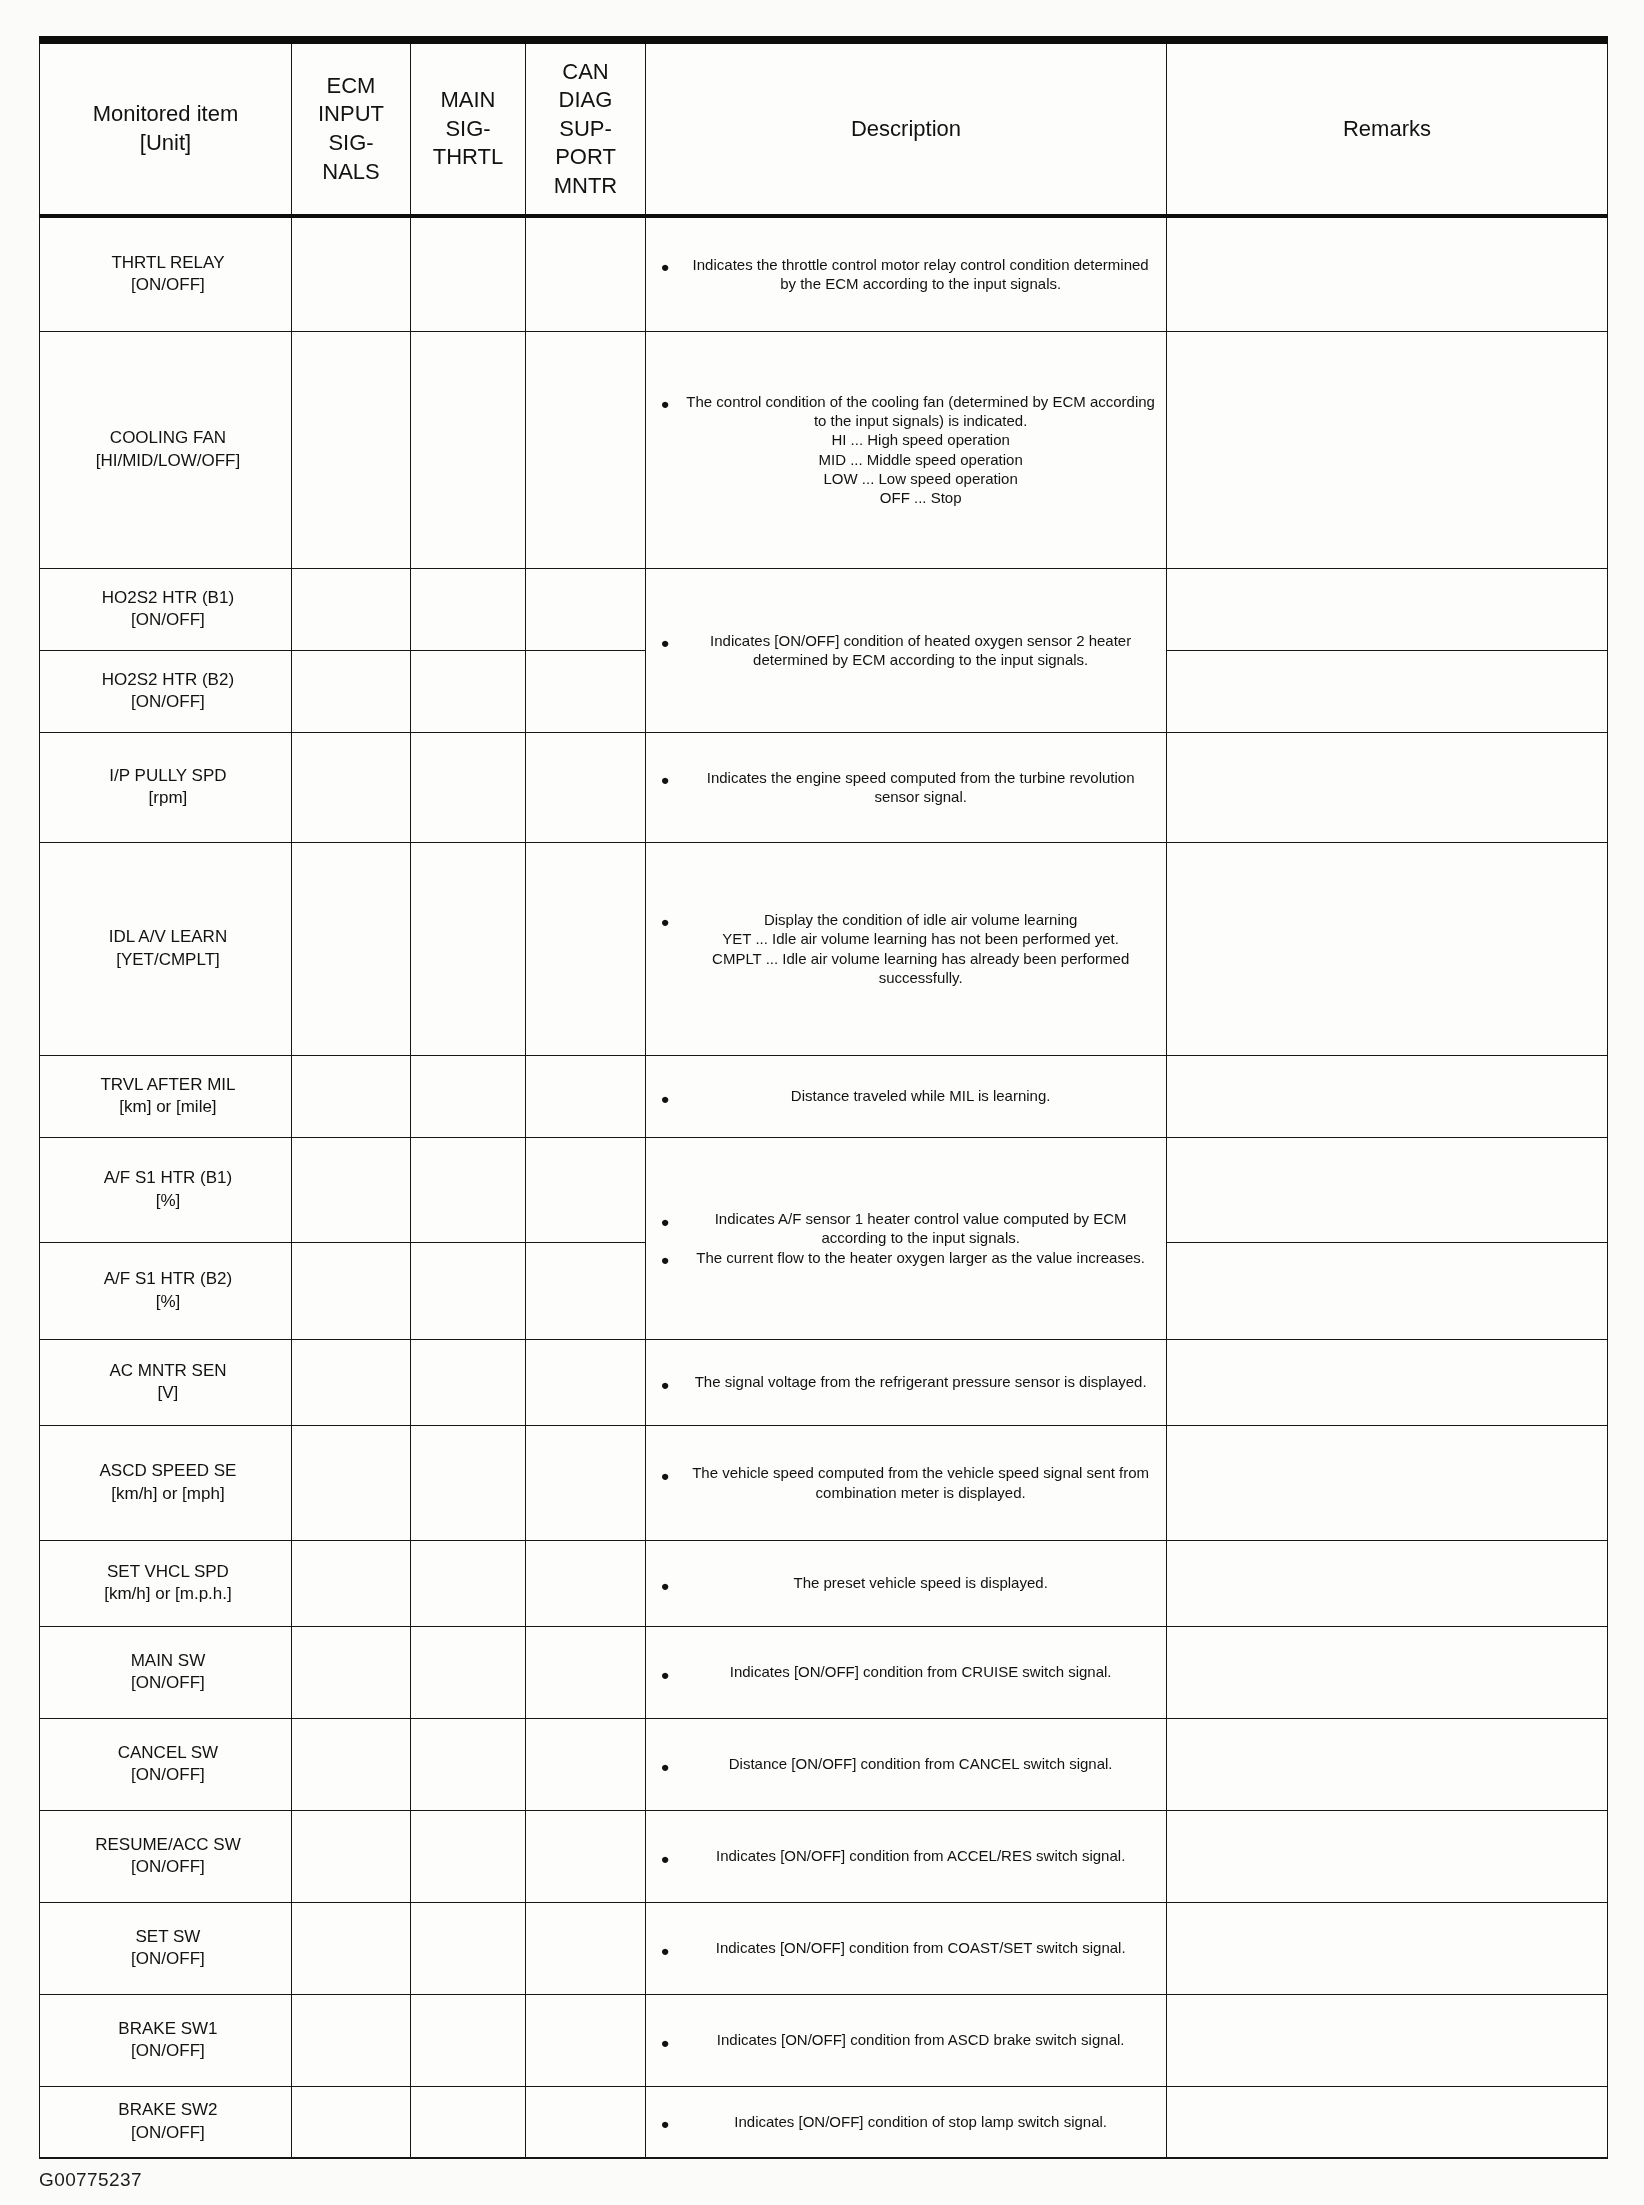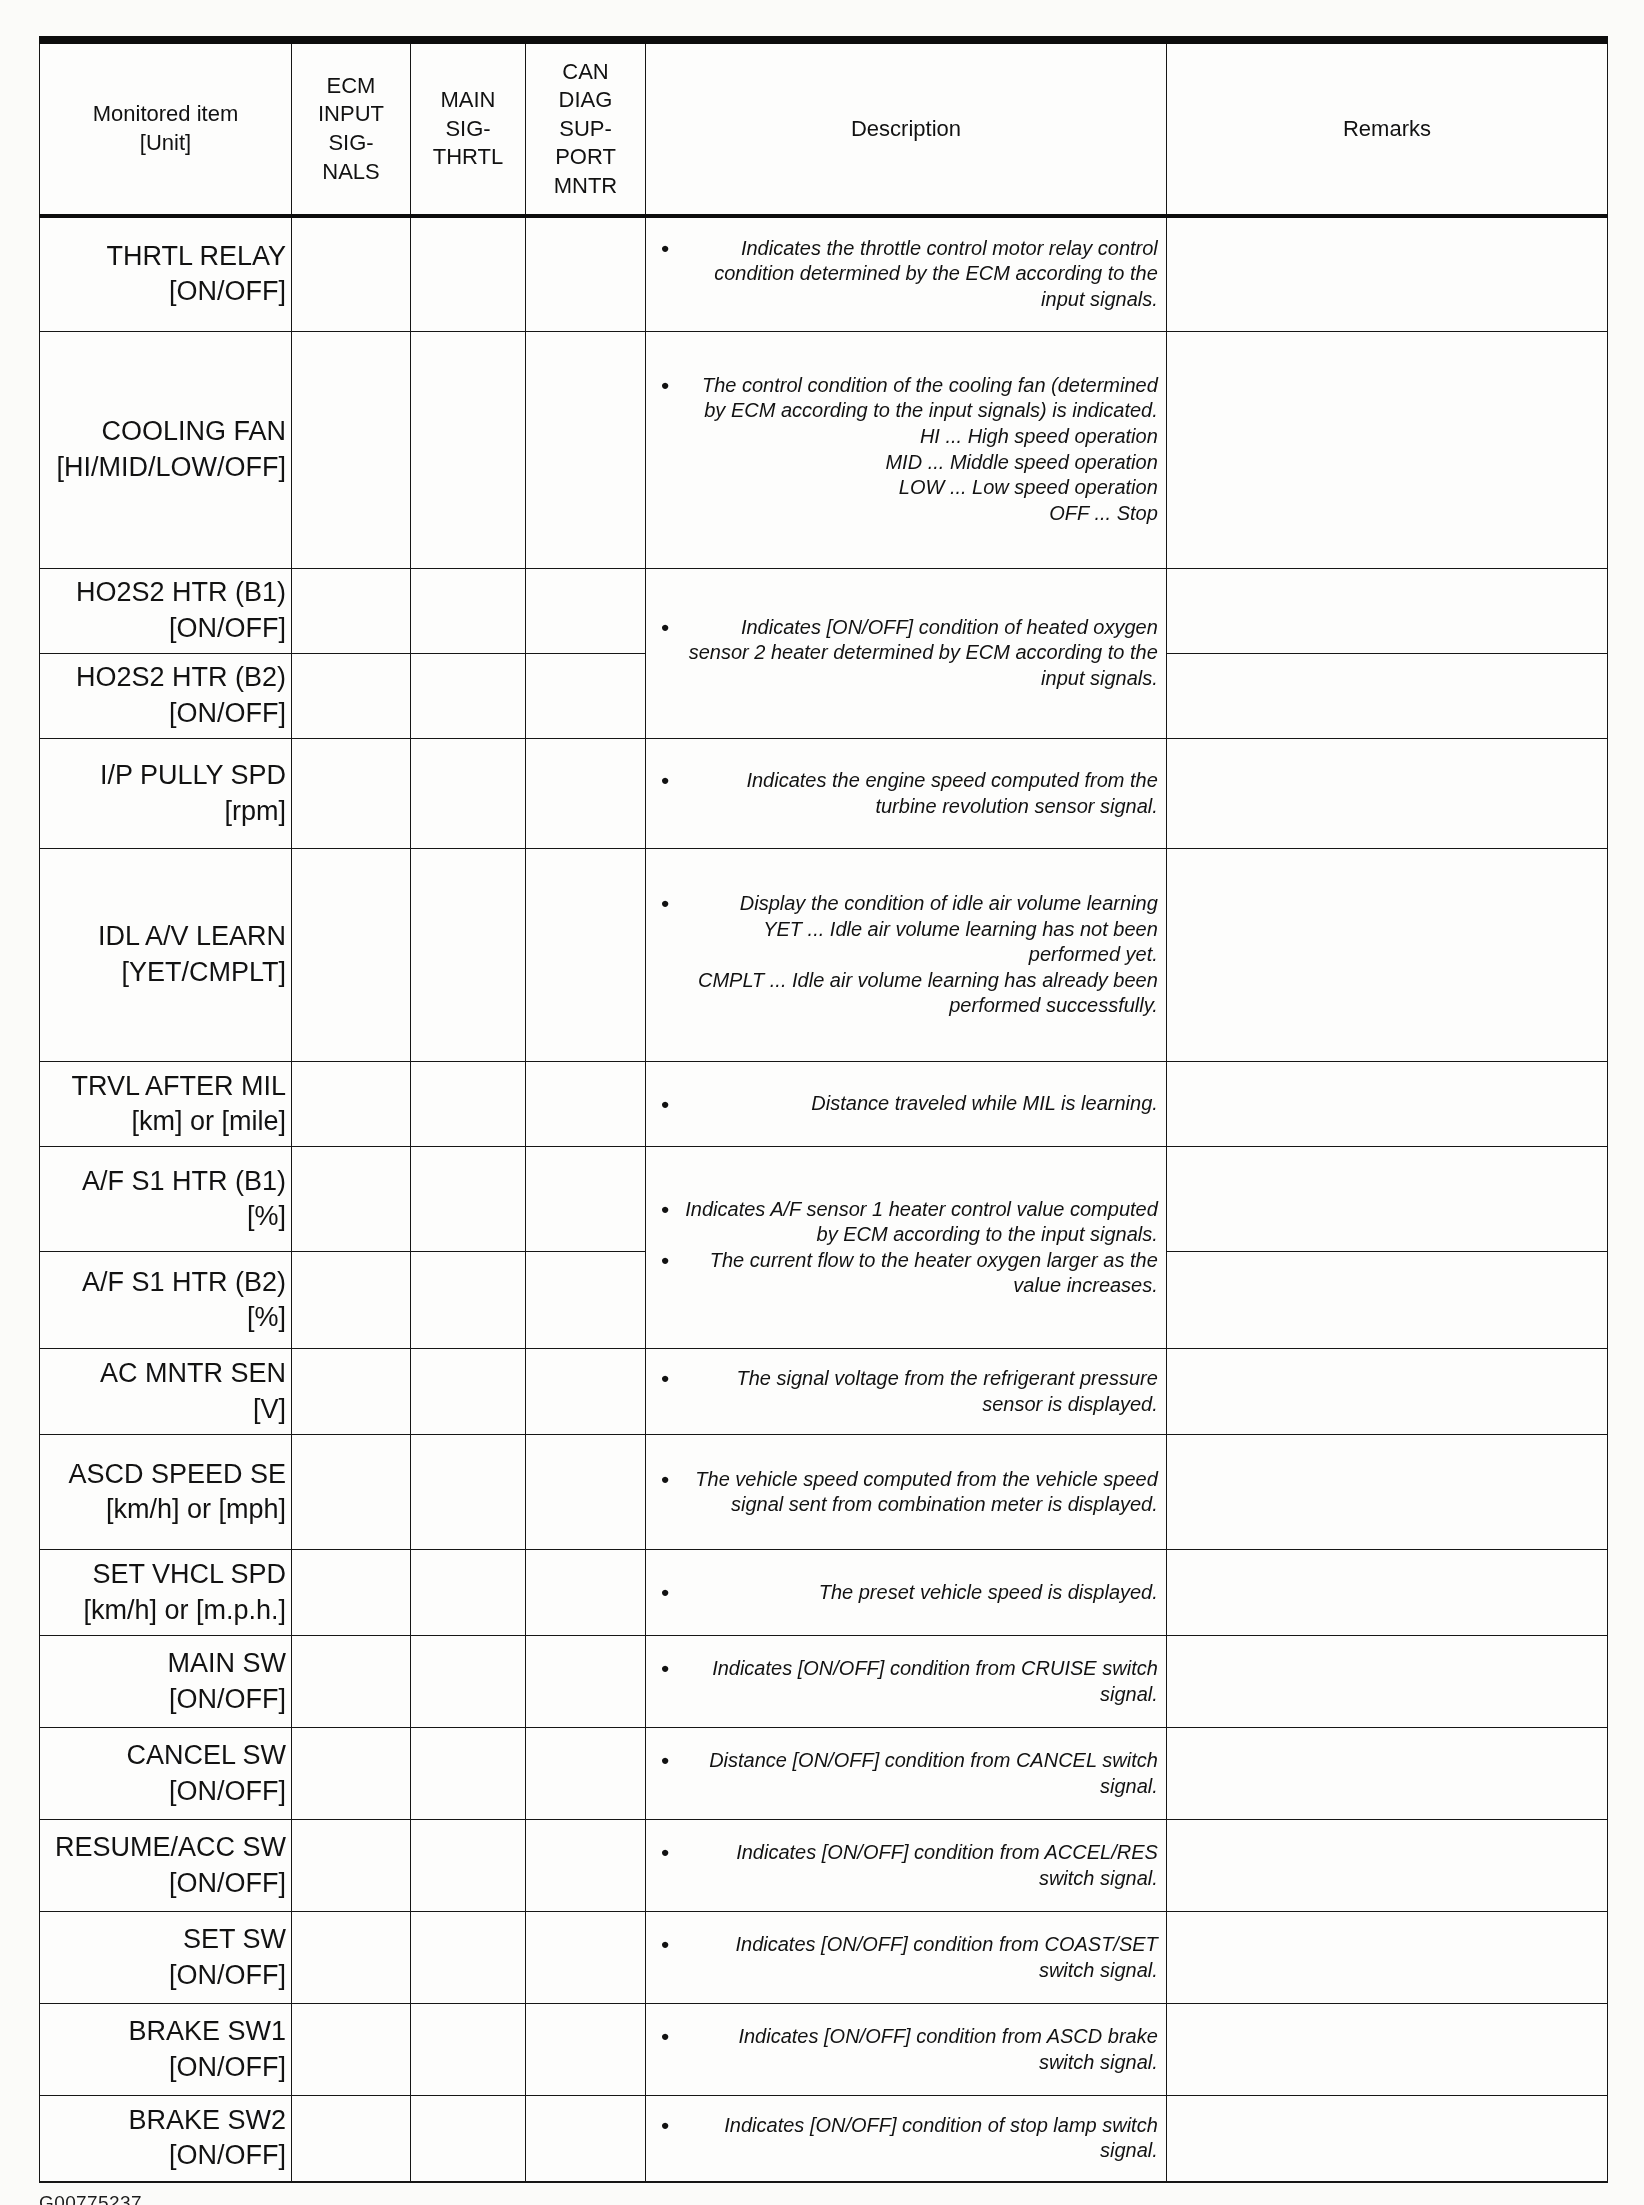--- a/index.html
+++ b/index.html
@@ -43,32 +43,31 @@
     border-bottom: 4.1px solid #0d0d0d;
     font-weight: normal;
     text-align: center;
     white-space: pre-line;
     font-size: 22px;
     line-height: 1.3;
     padding: 8.2px 3.3px;
     height: 176px;
   }
   td.item-cell {
-    font-size: 27px;
+    font-size: 17px;
     line-height: 1.32;
     padding: 6.5px 4.9px 6.5px 9.8px;
-    text-align: right;
+    text-align: center;
   }
   td.sig-cell { }
   td.desc-cell {
-    font-size: 20px;
+    font-size: 15px;
     line-height: 1.28;
     padding: 8.2px 8.2px 8.2px 6.5px;
-    text-align: right;
-    font-style: italic;
+    text-align: center;
   }
   td.remarks-cell { }
   .desc-line { display: block; }
   .b {
     position: relative;
     padding-left: 31px;
   }
   .b::before {
     content: "\25CF";
     position: absolute;

